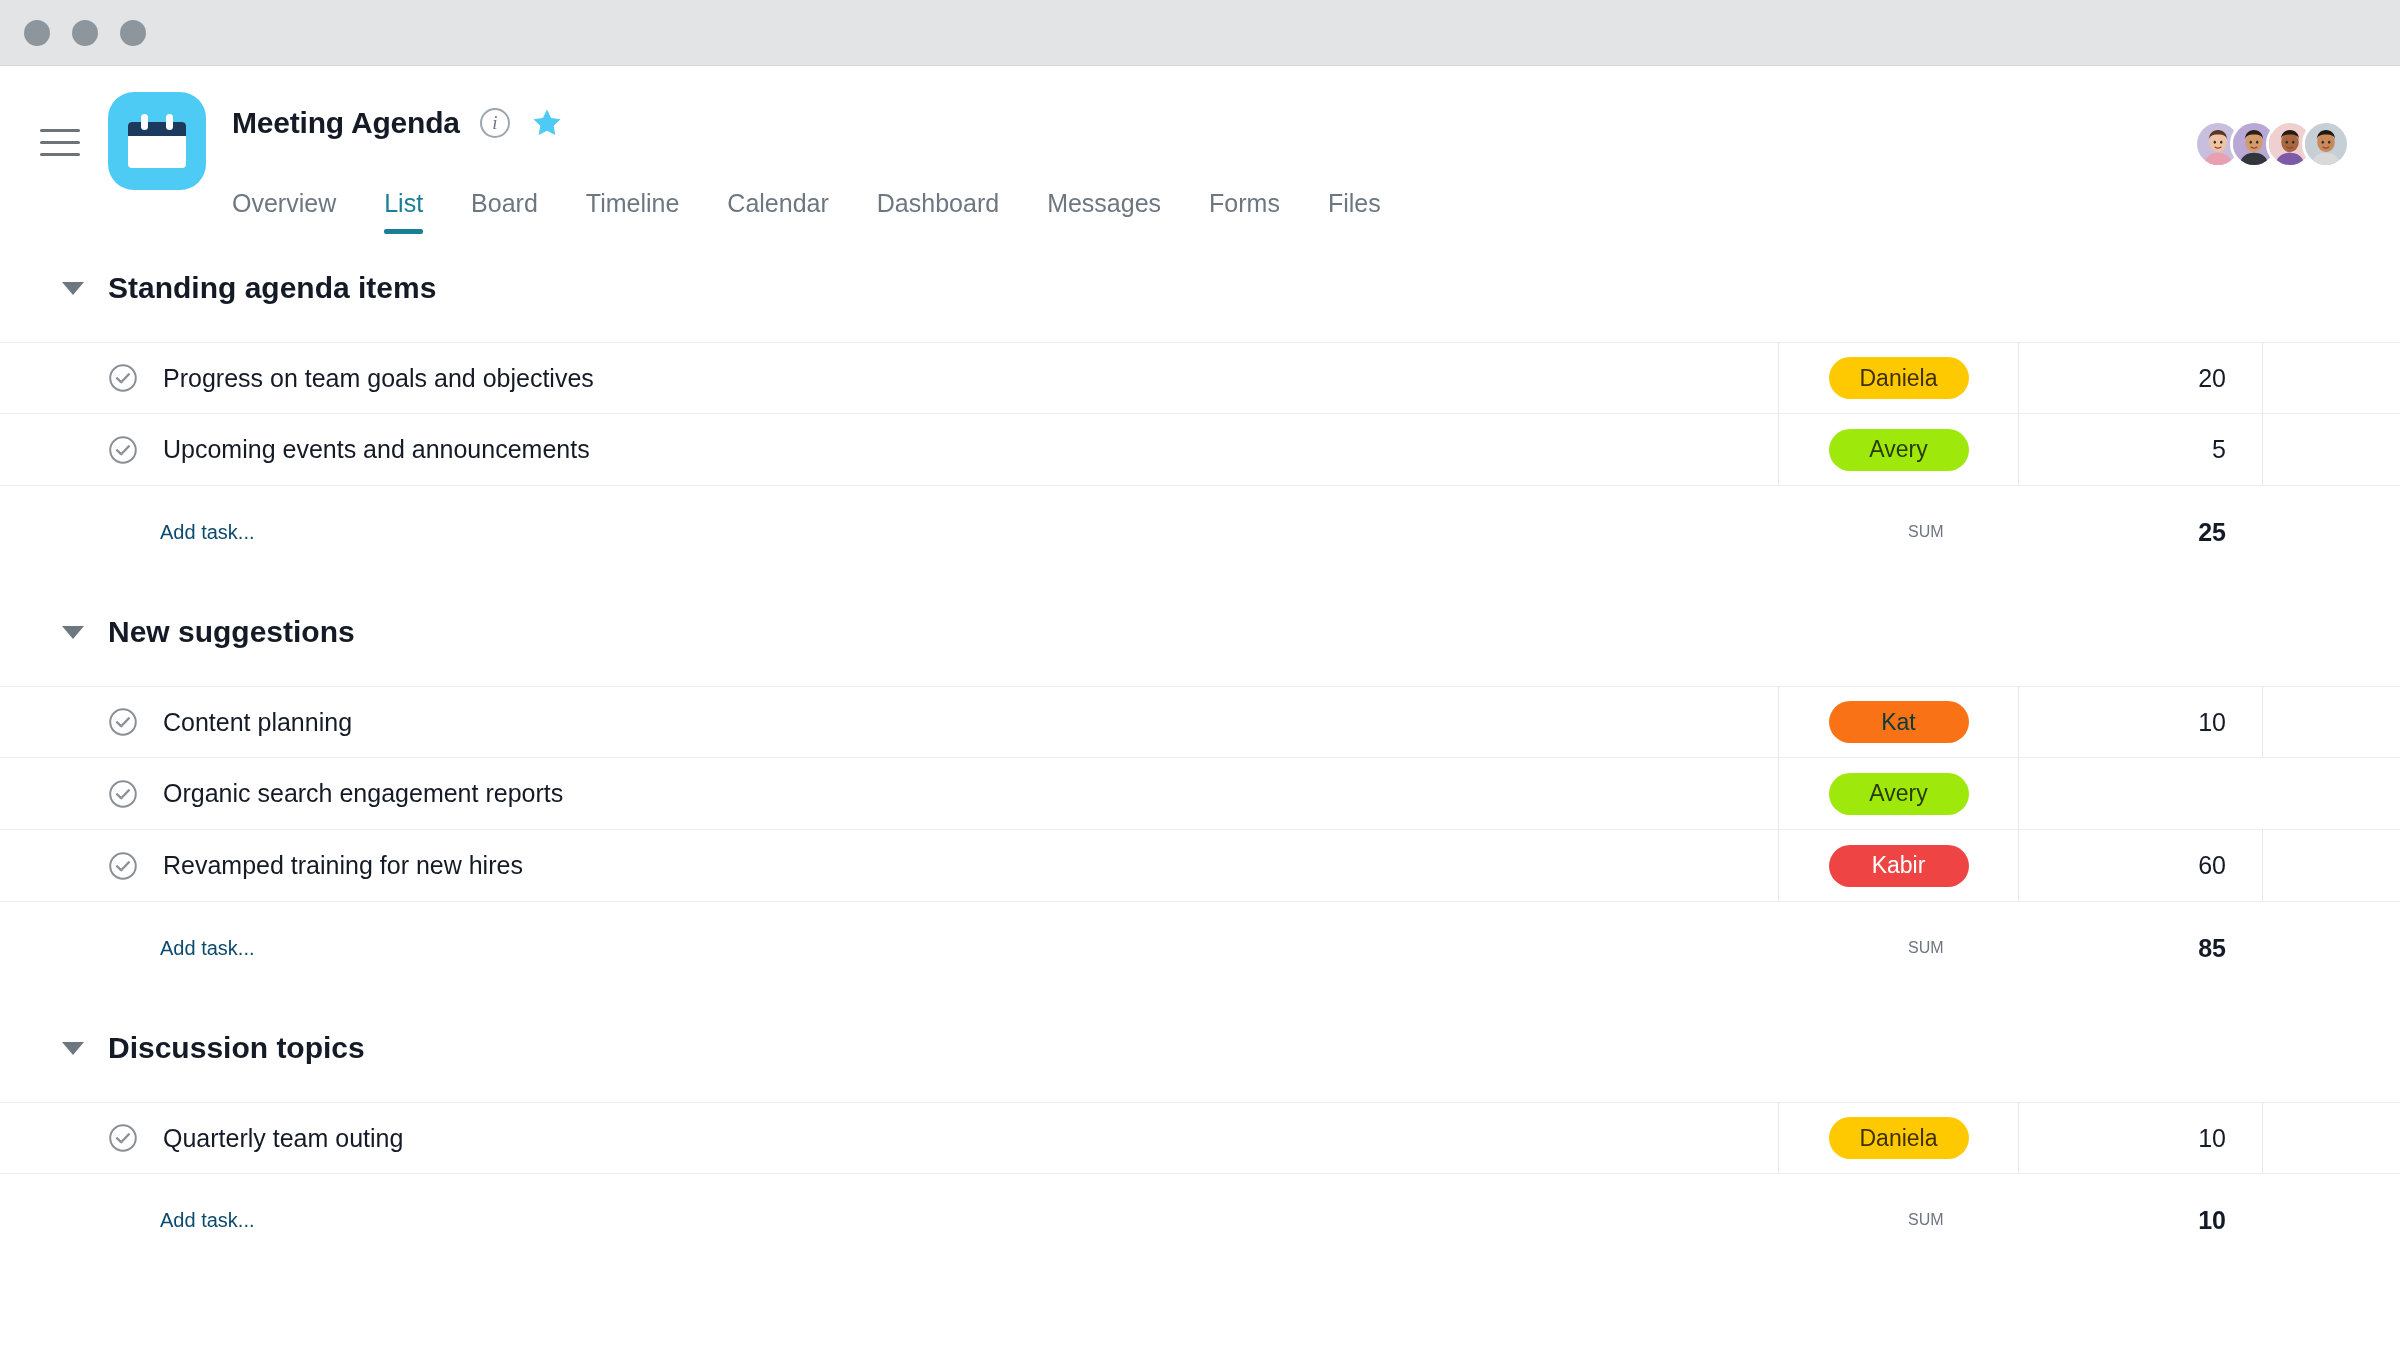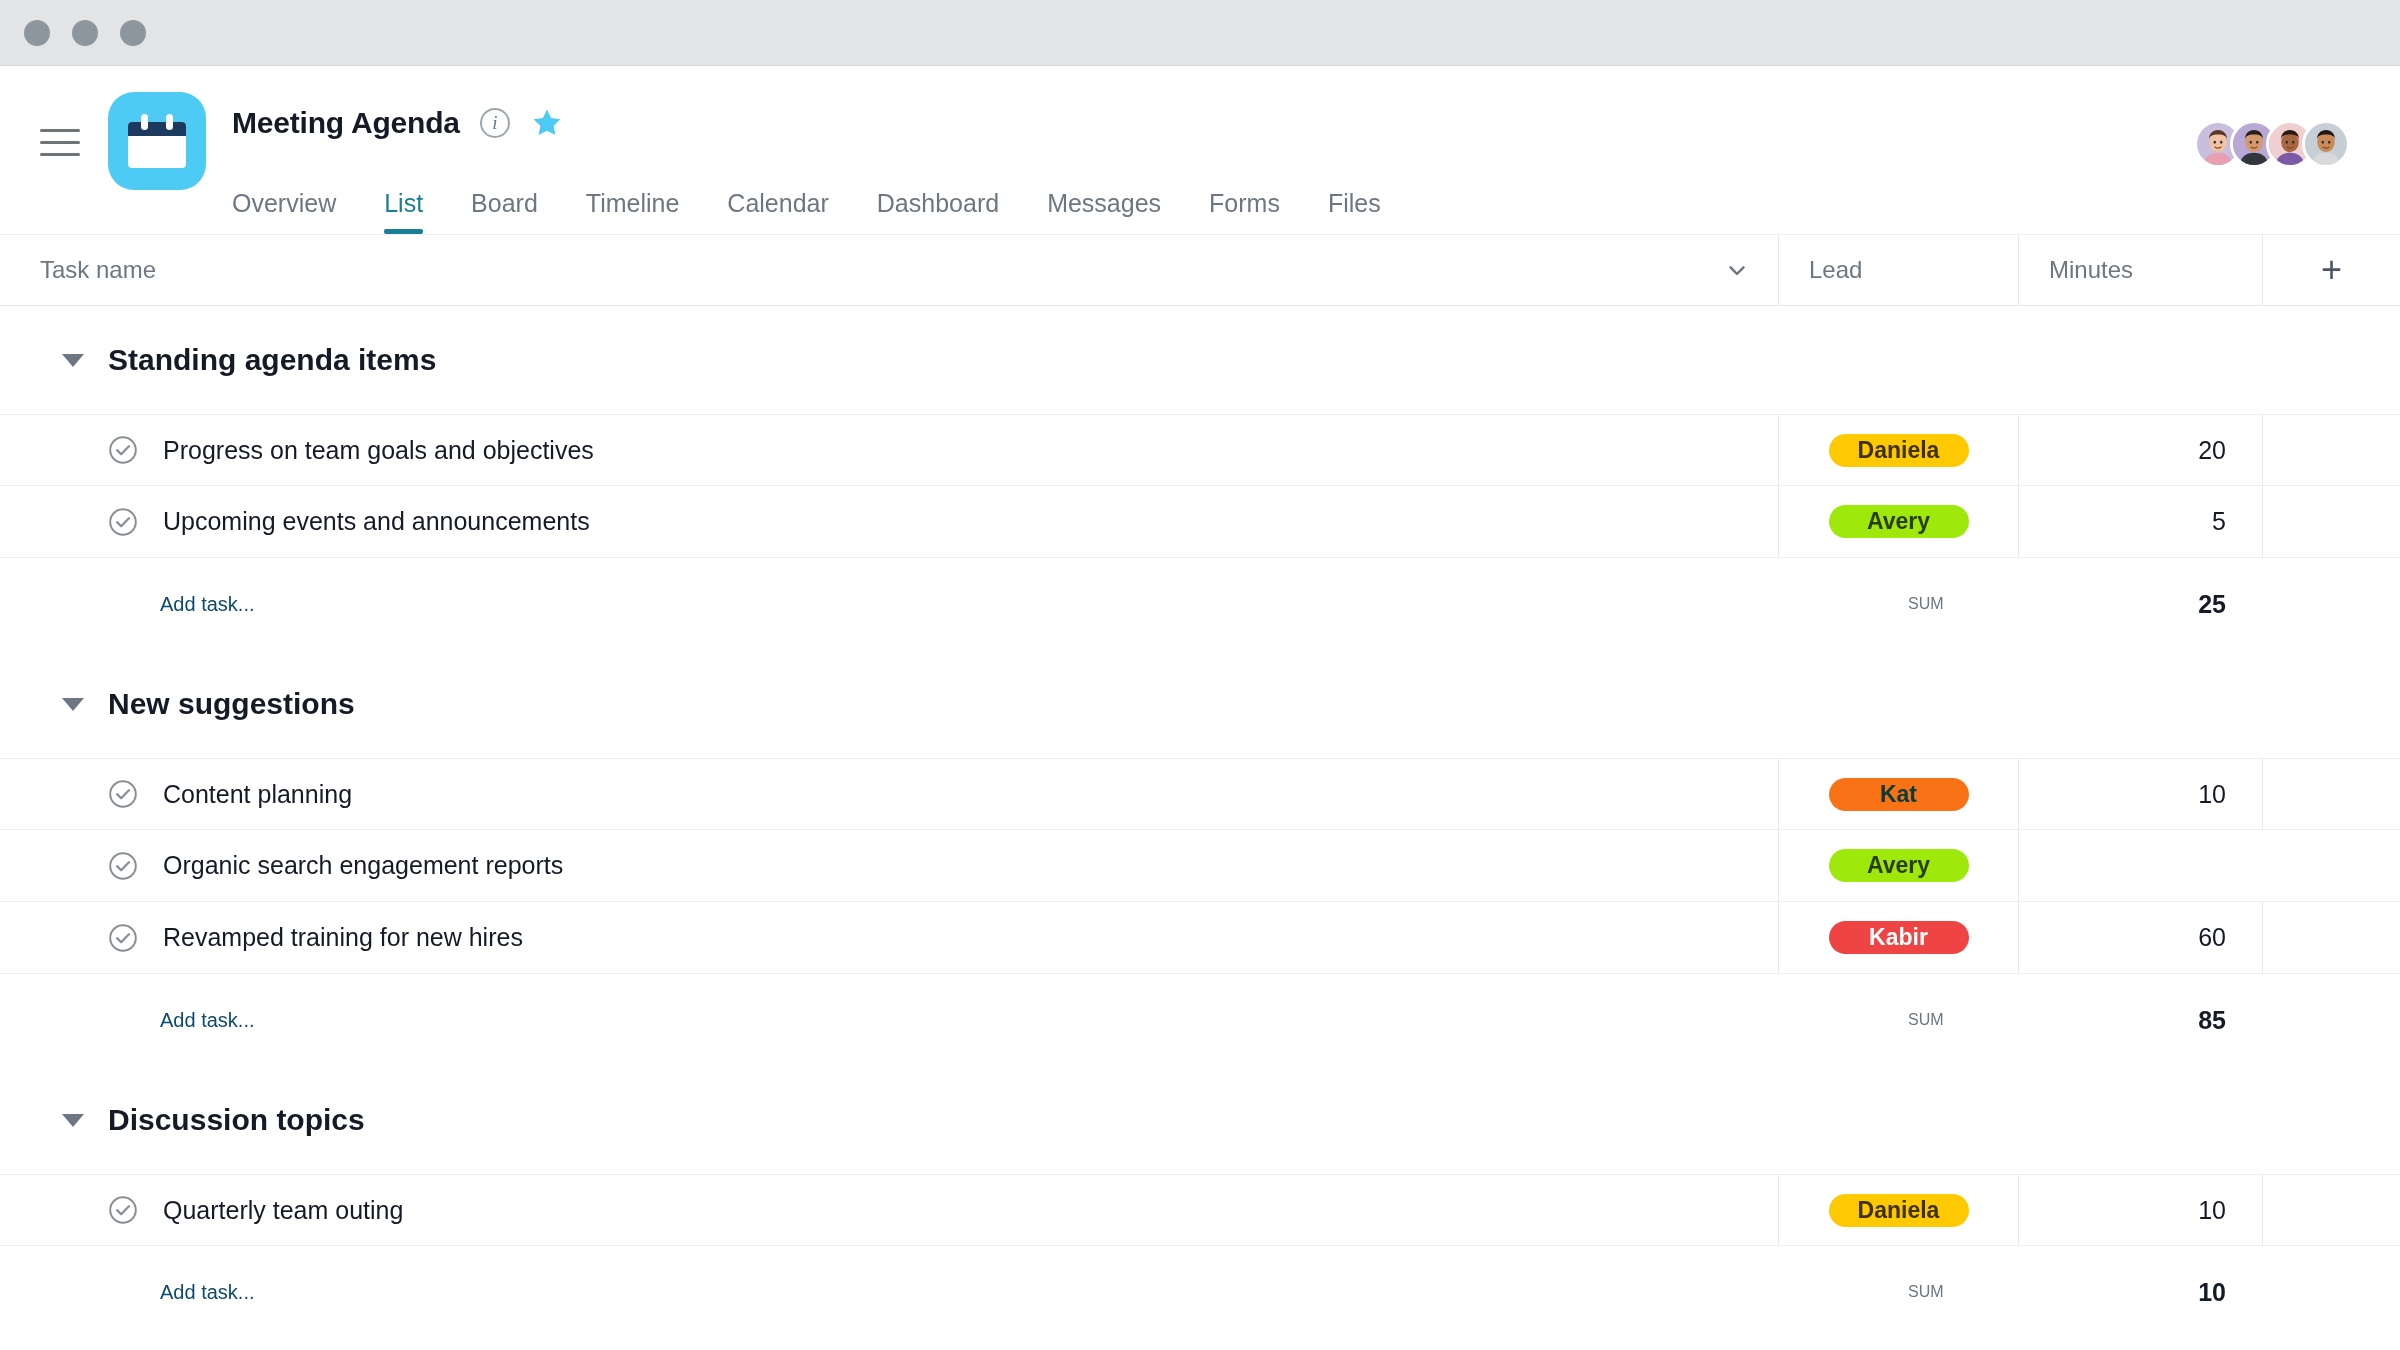--- a/index.html
+++ b/index.html
@@ -265,25 +265,25 @@
     font-size: 25px;
     color: #151b26;
   }
   .task-row .col-add { border-left: 1px solid #e8e8e8; }
 
   .pill {
     display: inline-flex;
     align-items: center;
     justify-content: center;
     min-width: 140px;
-    height: 33px;
+    height: 42px;
     padding: 0 22px;
     border-radius: 21px;
     font-size: 23px;
-    font-weight: bold;
+    font-weight: normal;
     white-space: nowrap;
   }
 
   
   .add-row { height: 92px; }
   .add-row .col-task {
     display: flex;
     align-items: center;
     padding-left: 48px;
   }
@@ -403,33 +403,20 @@
           <ellipse cx="20.3" cy="22" rx="1.3" ry="1.6" fill="#2b2b2b"></ellipse>
           <ellipse cx="27.7" cy="22" rx="1.3" ry="1.6" fill="#2b2b2b"></ellipse>
           <path d="M20.5 27.5q3.5 2.6 7 0" stroke="#8a4a3a" stroke-width="1.3" fill="none" stroke-linecap="round"></path>
         </svg>
       </div>
     </div>
 </div>
 
 <div class="table-wrap">
 
-  <div class="grid-row header-row">
-    <div class="cell col-task">
-      <span>Task name</span>
-      <svg class="chev" viewBox="0 0 24 24">
-        <path d="M6 9.5l6 6 6-6" fill="none" stroke="#6d7781" stroke-width="2.2" stroke-linecap="round" stroke-linejoin="round"></path>
-      </svg>
-    </div>
-    <div class="cell col-lead">Lead</div>
-    <div class="cell col-min">Minutes</div>
-    <div class="cell col-add">
-      <span class="plus-btn">+</span>
-    </div>
-  </div>
 
   <div id="sections-container">
       <div class="section-header">
         <div class="caret"></div>
         <div class="section-title">Standing agenda items</div>
       </div>
       <div class="grid-row task-row">
         <div class="col-task">
           <svg class="check-circle" viewBox="0 0 24 24">
             <circle cx="12" cy="12" r="9.6" fill="none" stroke="#8a9097" stroke-width="1.5"></circle>

